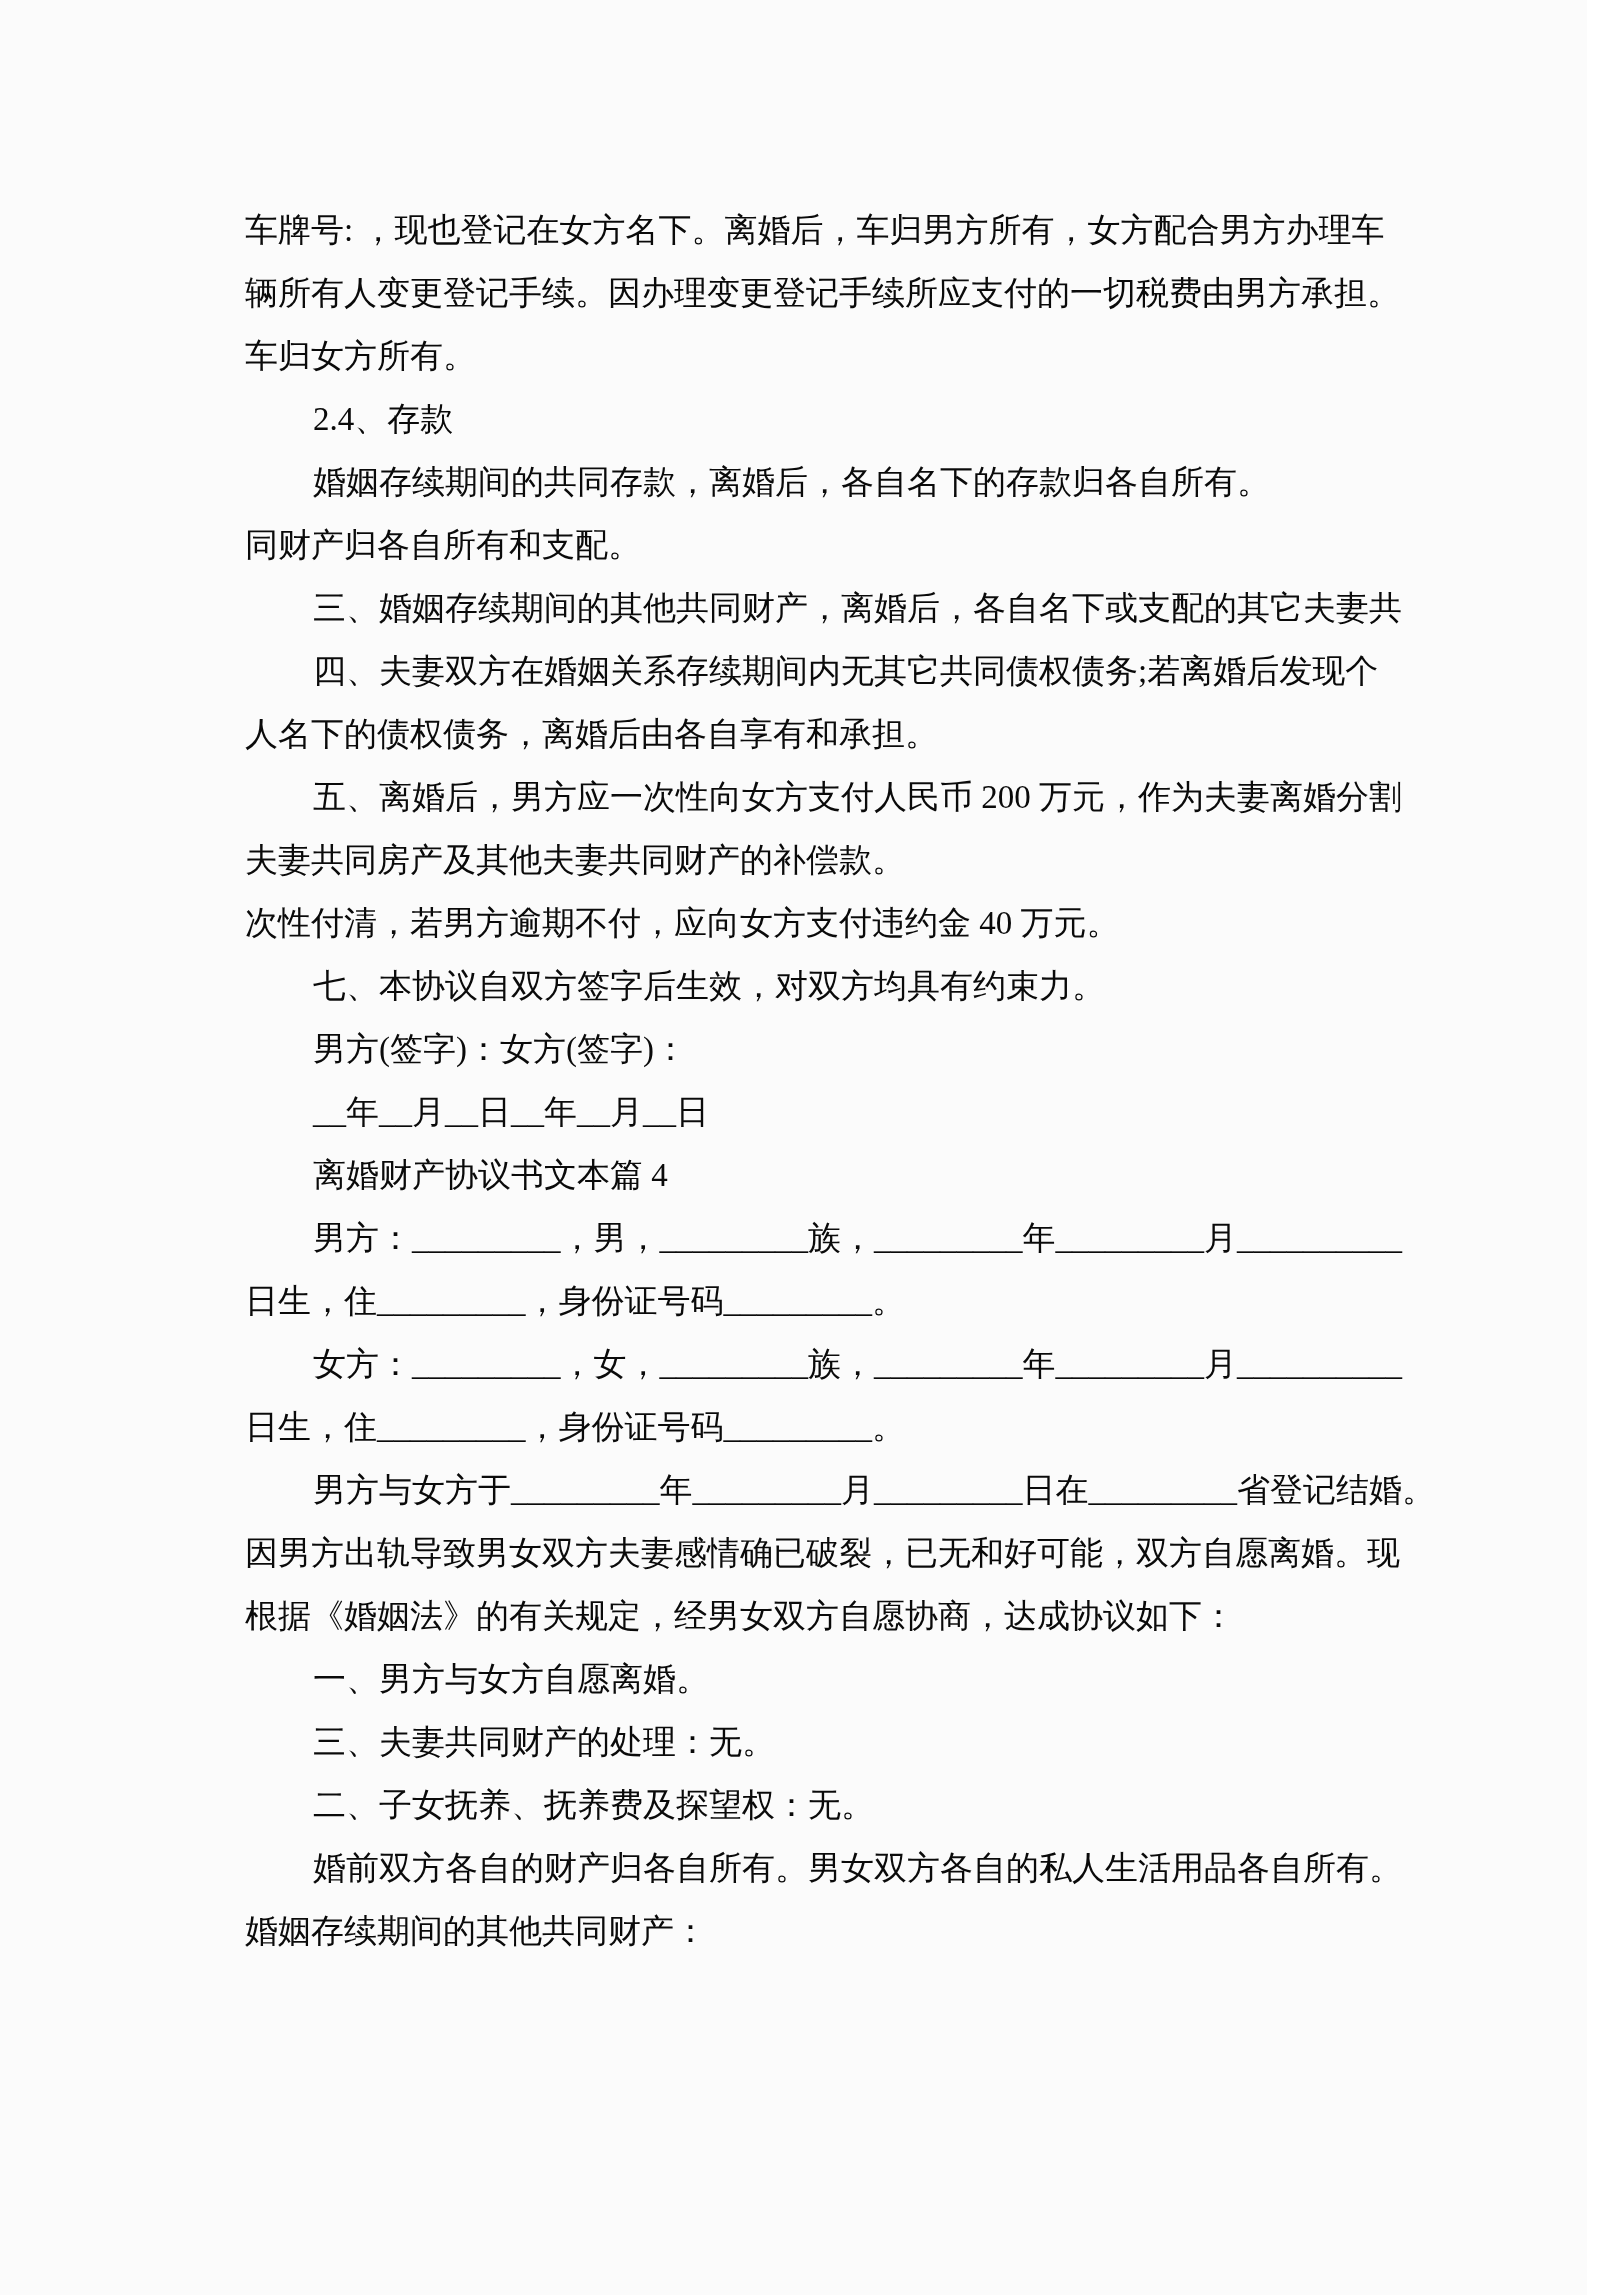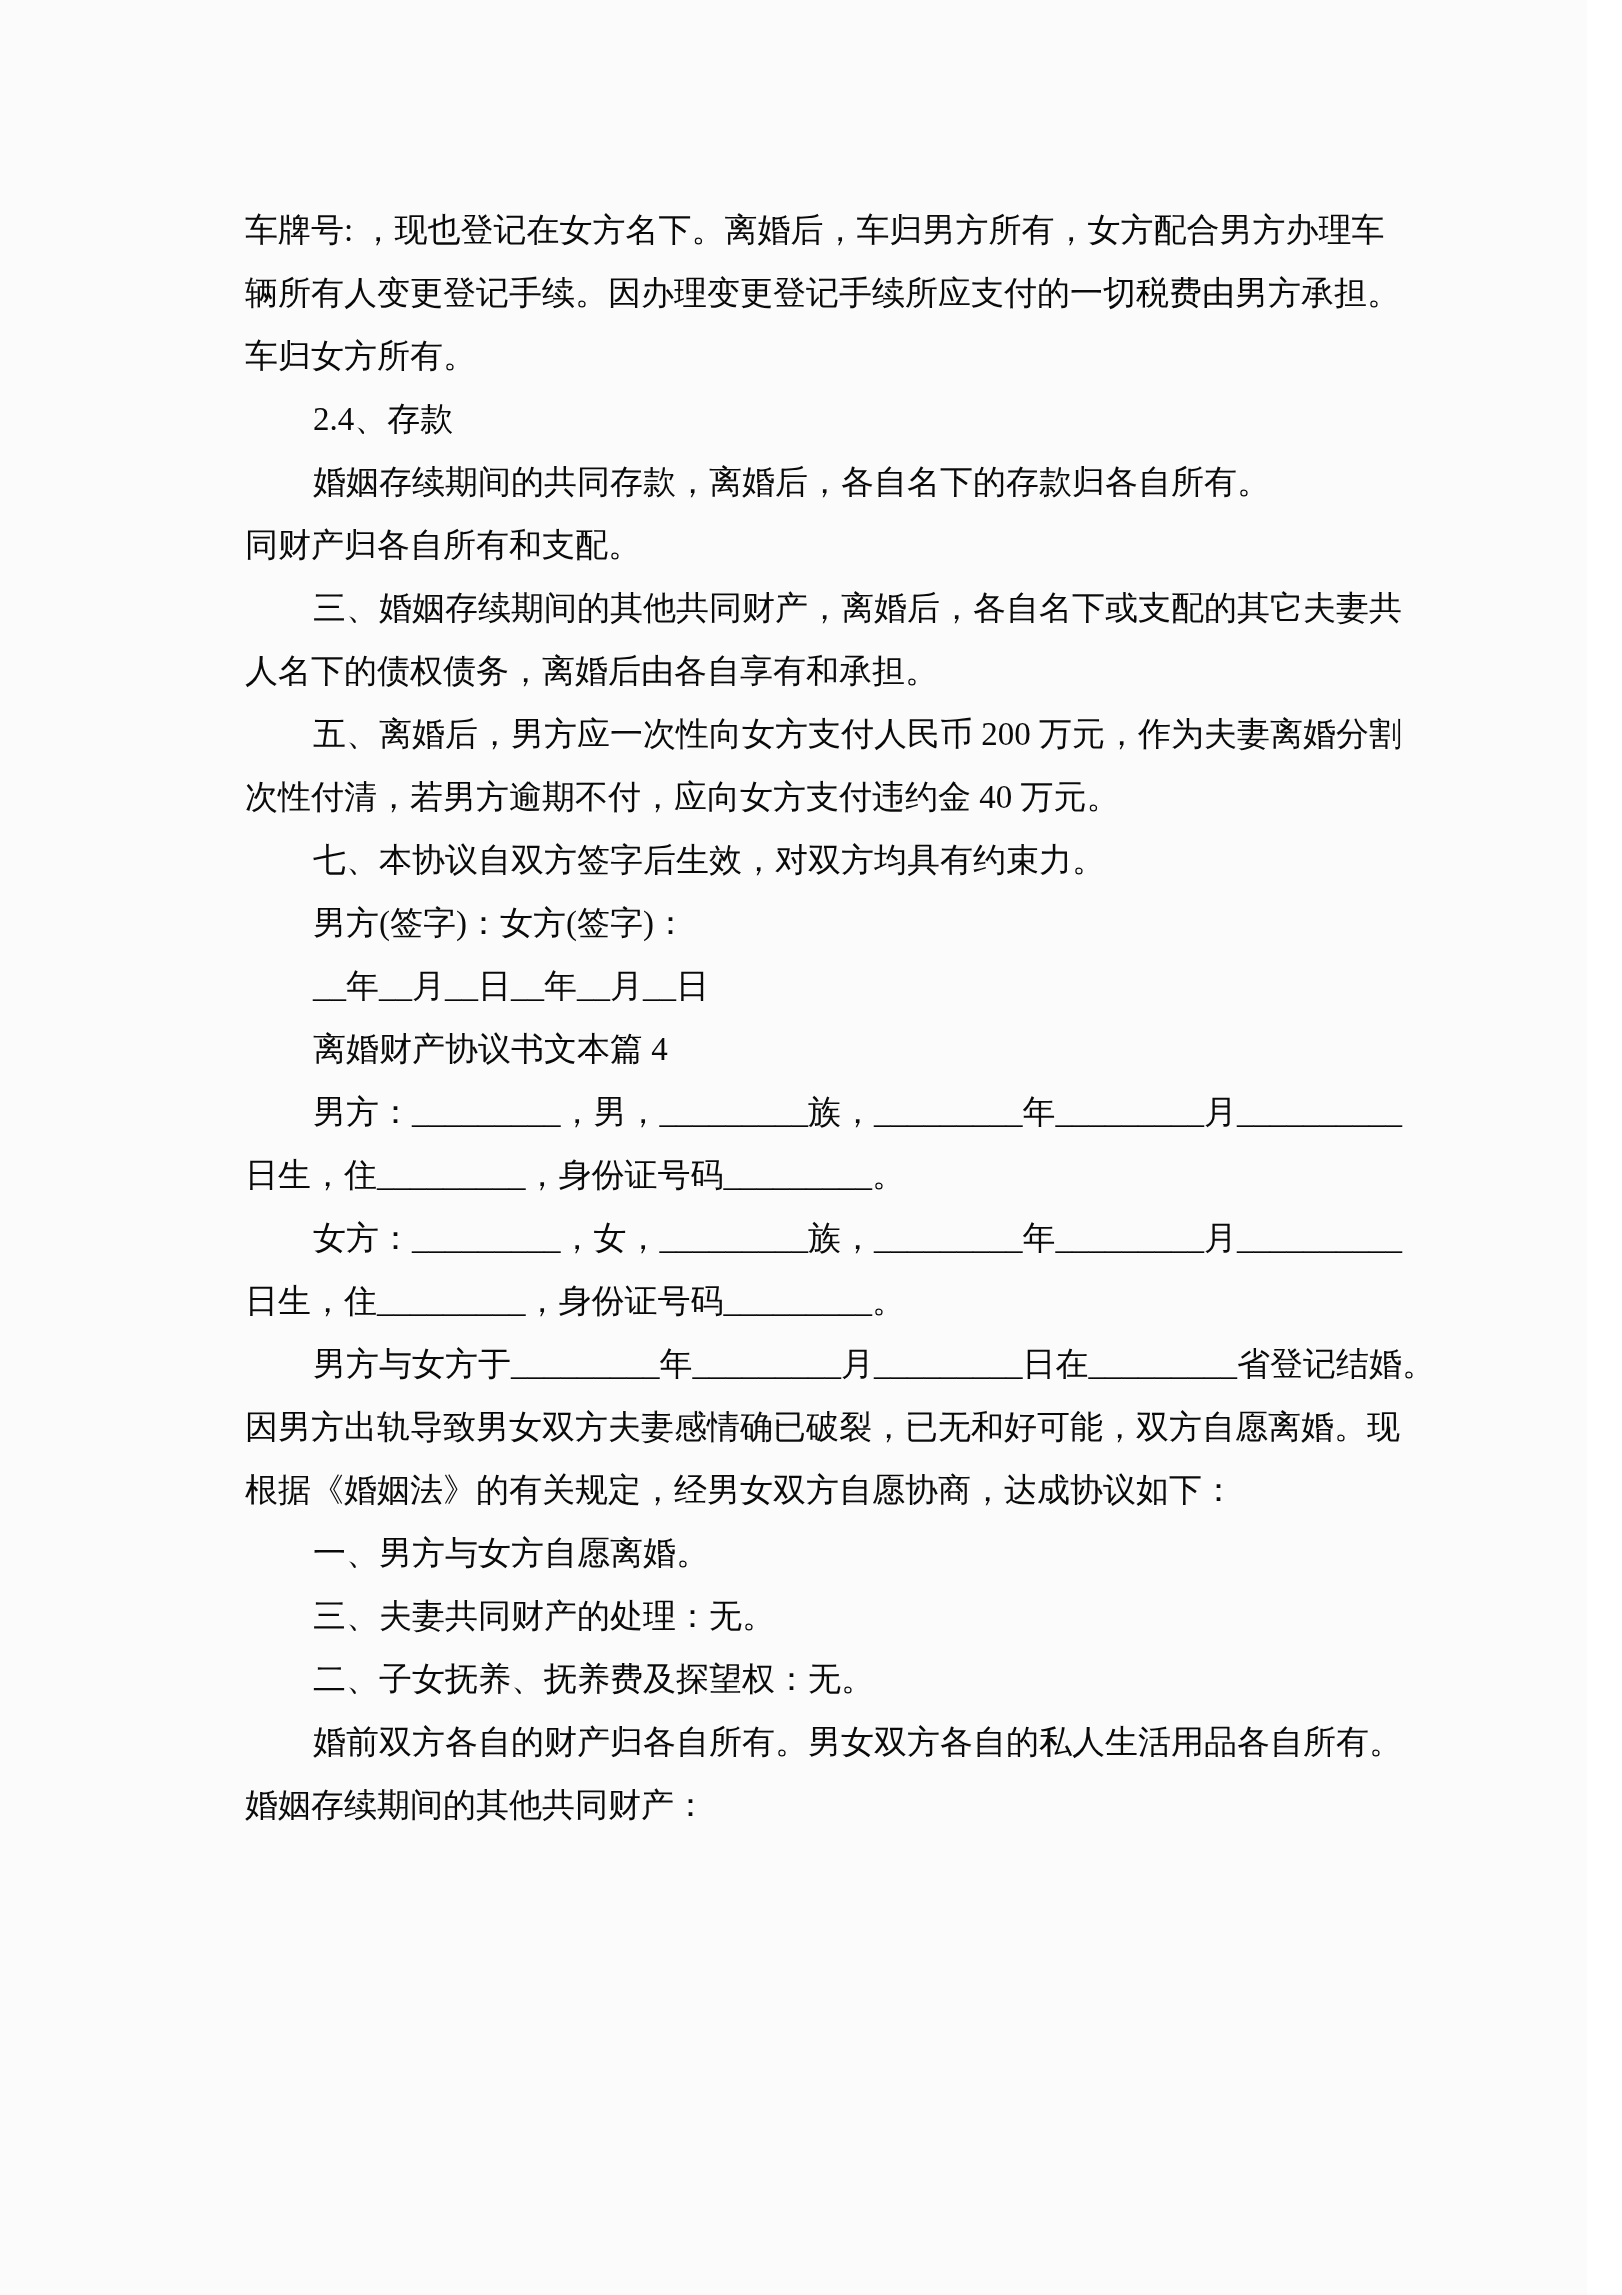--- a/index.html
+++ b/index.html
@@ -36,22 +36,24 @@
 
 <div class="page">
   <div class="doc" id="doc">
       <div class="line">车牌号: ，现也登记在女方名下。离婚后，车归男方所有，女方配合男方办理车</div>
       <div class="line">辆所有人变更登记手续。因办理变更登记手续所应支付的一切税费由男方承担。</div>
       <div class="line">车归女方所有。</div>
       <div class="line indent">2.4、存款</div>
       <div class="line indent">婚姻存续期间的共同存款，离婚后，各自名下的存款归各自所有。</div>
       <div class="line">同财产归各自所有和支配。</div>
       <div class="line indent">三、婚姻存续期间的其他共同财产，离婚后，各自名下或支配的其它夫妻共</div>
+      <div class="line indent">四、夫妻双方在婚姻关系存续期间内无其它共同债权债务;若离婚后发现个</div>
       <div class="line">人名下的债权债务，离婚后由各自享有和承担。</div>
       <div class="line indent">五、离婚后，男方应一次性向女方支付人民币 200 万元，作为夫妻离婚分割</div>
+      <div class="line">夫妻共同房产及其他夫妻共同财产的补偿款。</div>
       <div class="line">次性付清，若男方逾期不付，应向女方支付违约金 40 万元。</div>
       <div class="line indent">七、本协议自双方签字后生效，对双方均具有约束力。</div>
       <div class="line indent">男方(签字)：女方(签字)：</div>
       <div class="line indent">__年__月__日__年__月__日</div>
       <div class="line indent">离婚财产协议书文本篇 4</div>
       <div class="line indent">男方：_________，男，_________族，_________年_________月__________</div>
       <div class="line">日生，住_________，身份证号码_________。</div>
       <div class="line indent">女方：_________，女，_________族，_________年_________月__________</div>
       <div class="line">日生，住_________，身份证号码_________。</div>
       <div class="line indent">男方与女方于_________年_________月_________日在_________省登记结婚。</div>

